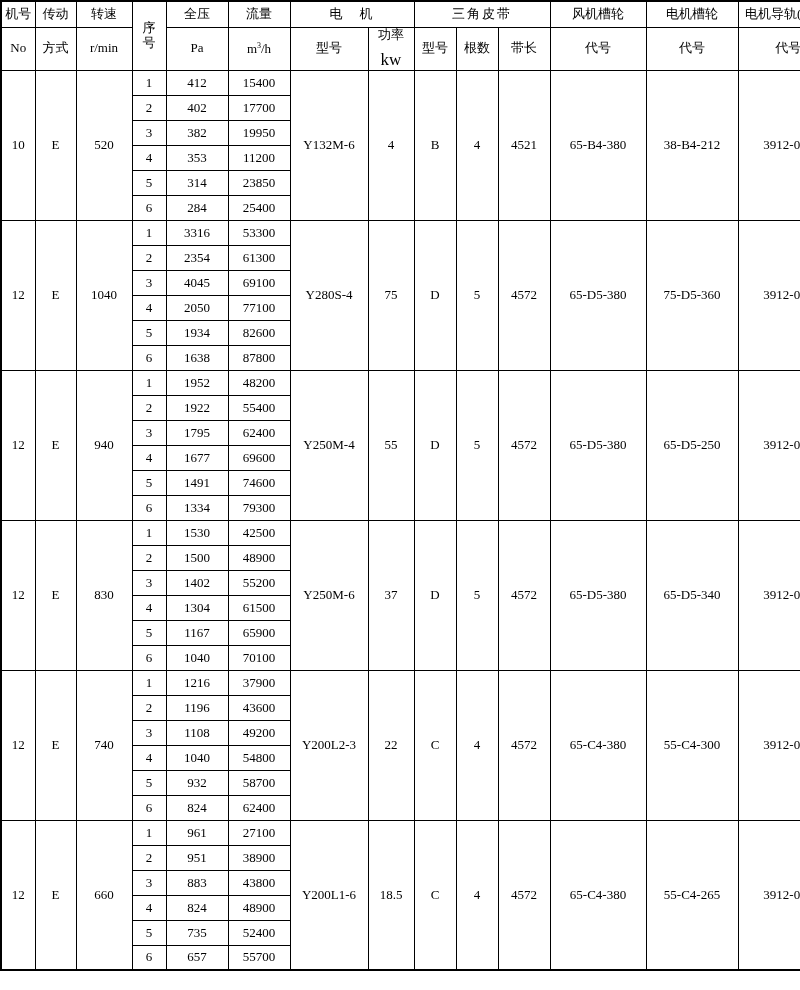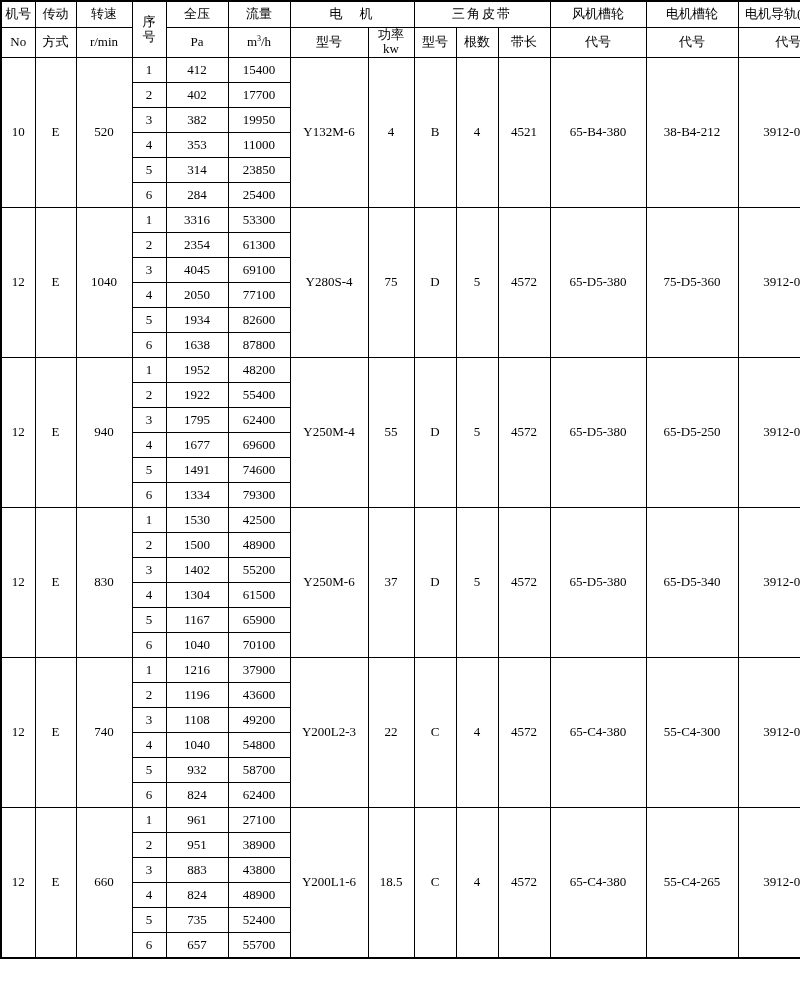--- a/index.html
+++ b/index.html
@@ -40,21 +40,22 @@
     height: 26px;
   }
   .hdr-bot {
     height: 30px;
   }
   .group-hdr {
     letter-spacing: 2px;
     margin-top: 44px;
   }
   .sub {
-    font-size: 13px;
+    font-size: 17px;
+    margin-top: 8px;
   }
   .row-cell {
     height: 25px;
   }
   .num-cell {
     font-size: 13px;
   }
   .seq-cell {
     font-size: 12.5px;
   }
@@ -162,21 +163,21 @@
         <td class="num-cell">17700</td>
       </tr>
       <tr class="row-cell">
         <td class="seq-cell">3</td>
         <td class="num-cell">382</td>
         <td class="num-cell">19950</td>
       </tr>
       <tr class="row-cell">
         <td class="seq-cell">4</td>
         <td class="num-cell">353</td>
-        <td class="num-cell">11000</td>
+        <td class="num-cell">11200</td>
       </tr>
       <tr class="row-cell">
         <td class="seq-cell">5</td>
         <td class="num-cell">314</td>
         <td class="num-cell">23850</td>
       </tr>
       <tr class="row-cell">
         <td class="seq-cell">6</td>
         <td class="num-cell">284</td>
         <td class="num-cell">25400</td>

